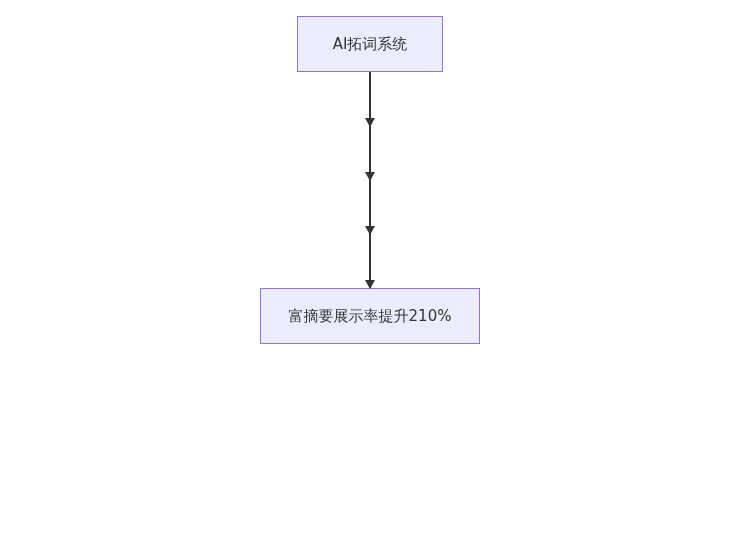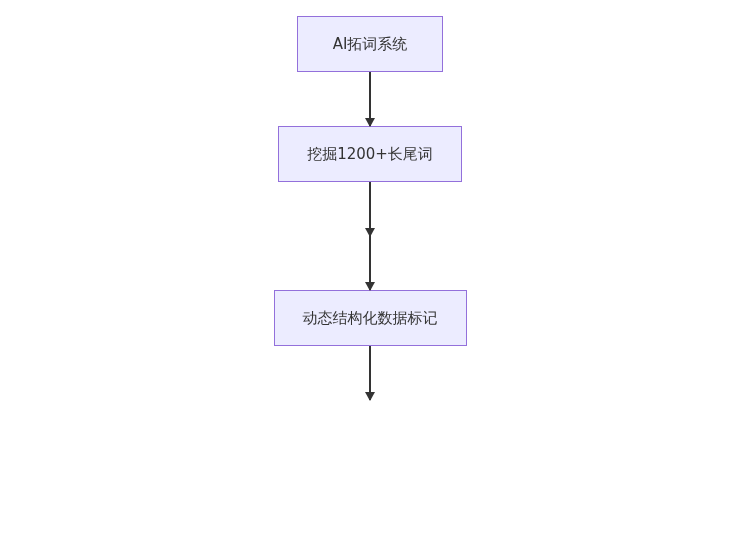--- a/index.html
+++ b/index.html
@@ -70,36 +70,33 @@
   <div class="flow-column">
 
     <div class="node">
       <span>AI拓词系统</span>
     </div>
 
     <div class="edge">
       <span class="arrowhead"></span>
     </div>
 
-    <div class="node">
-      <span>挖掘1200+长尾词</span>
+
+    <div class="edge">
+      <span class="arrowhead"></span>
     </div>
+
 
     <div class="edge">
       <span class="arrowhead"></span>
     </div>
 
 
     <div class="edge">
       <span class="arrowhead"></span>
     </div>
 
     <div class="node">
-      <span>动态结构化数据标记</span>
+      <span>富摘要展示率提升210%</span>
     </div>
-
-    <div class="edge">
-      <span class="arrowhead"></span>
-    </div>
-
 
   </div>
 </div>
 
 </body></html>

